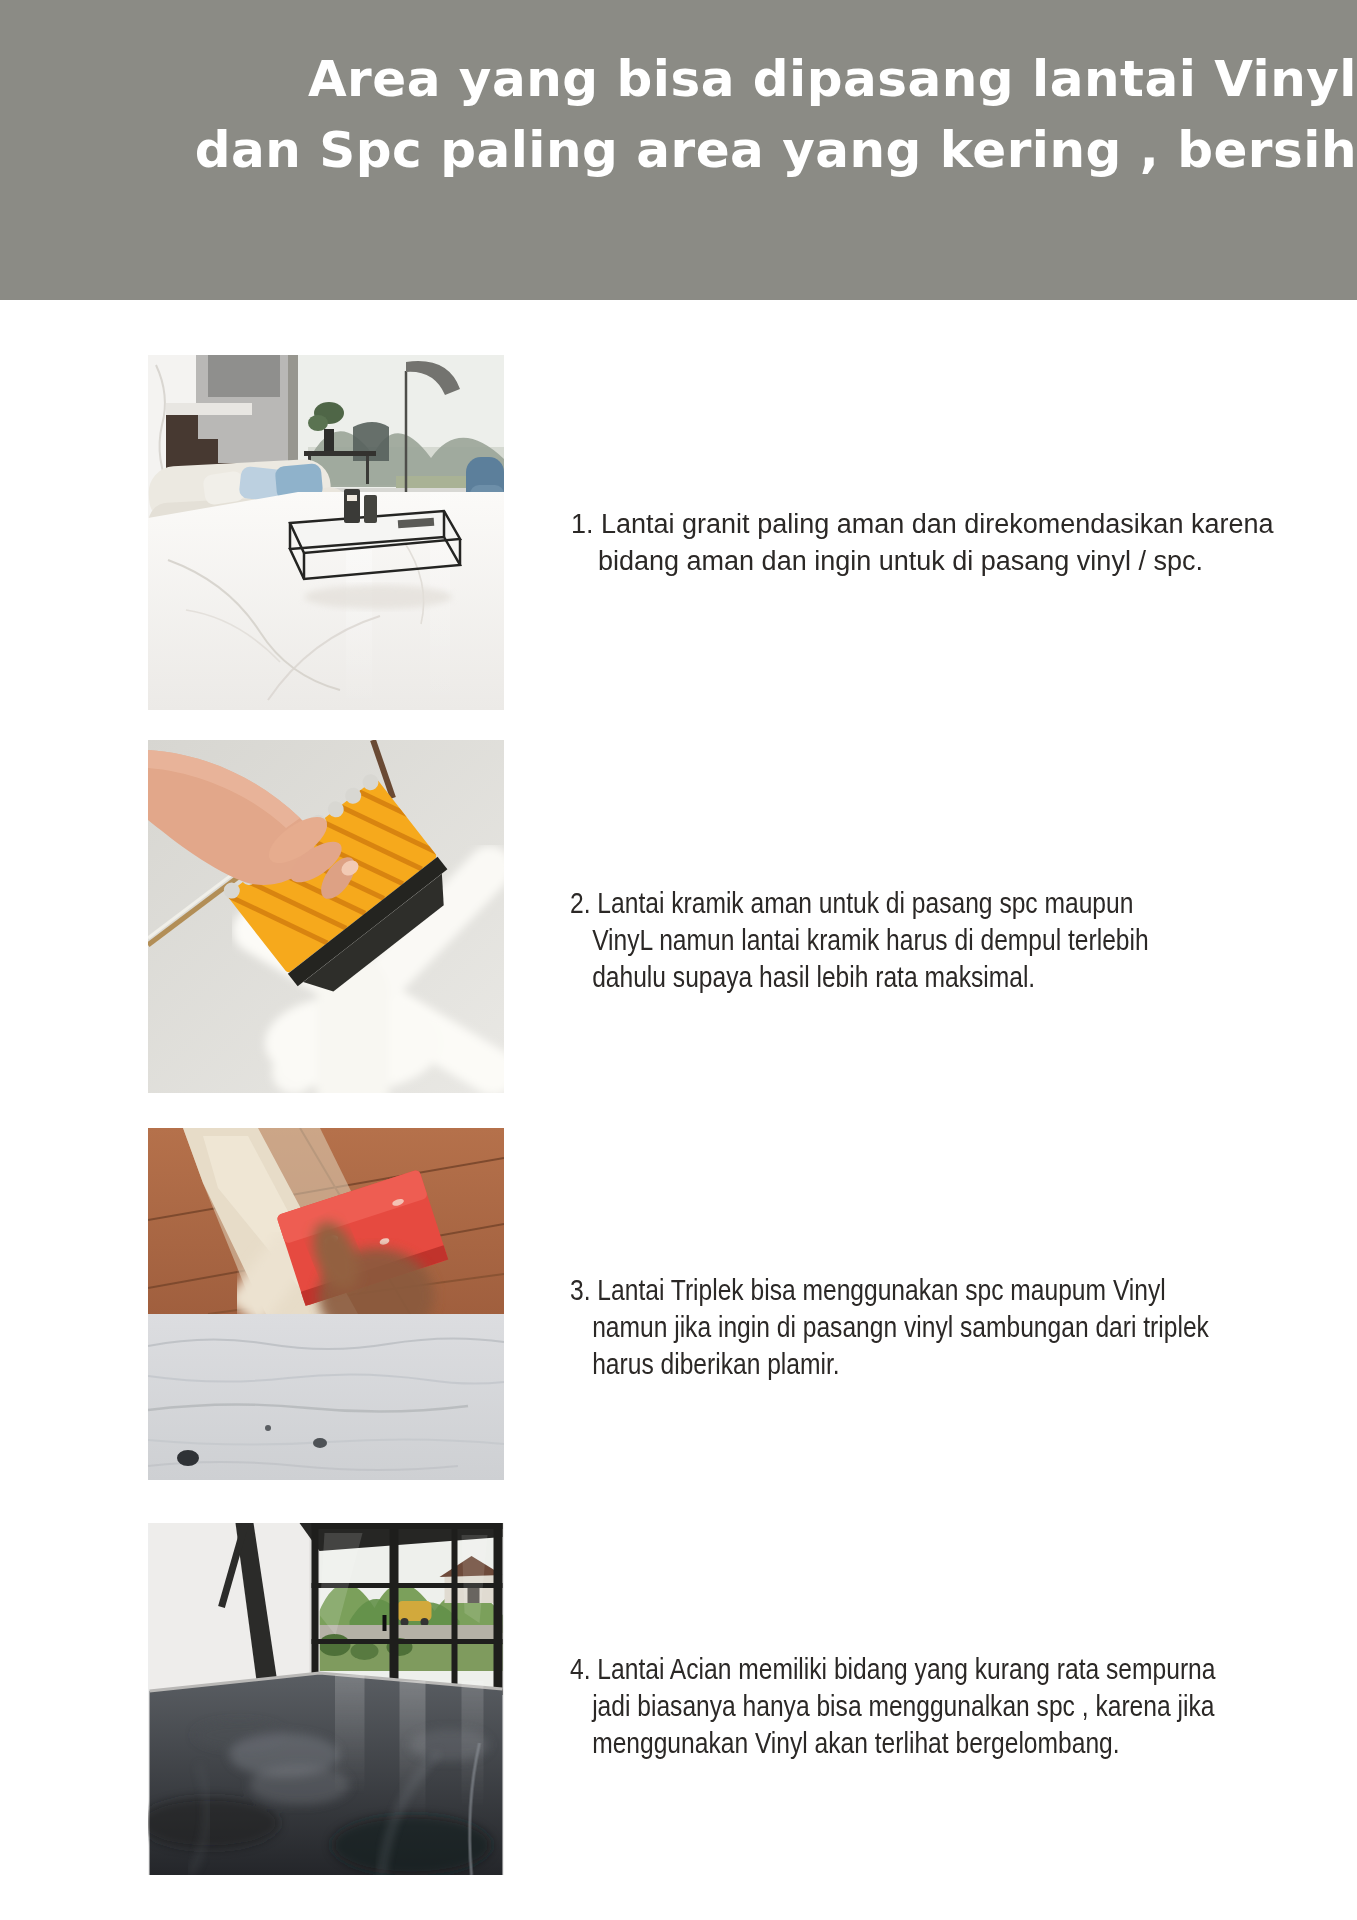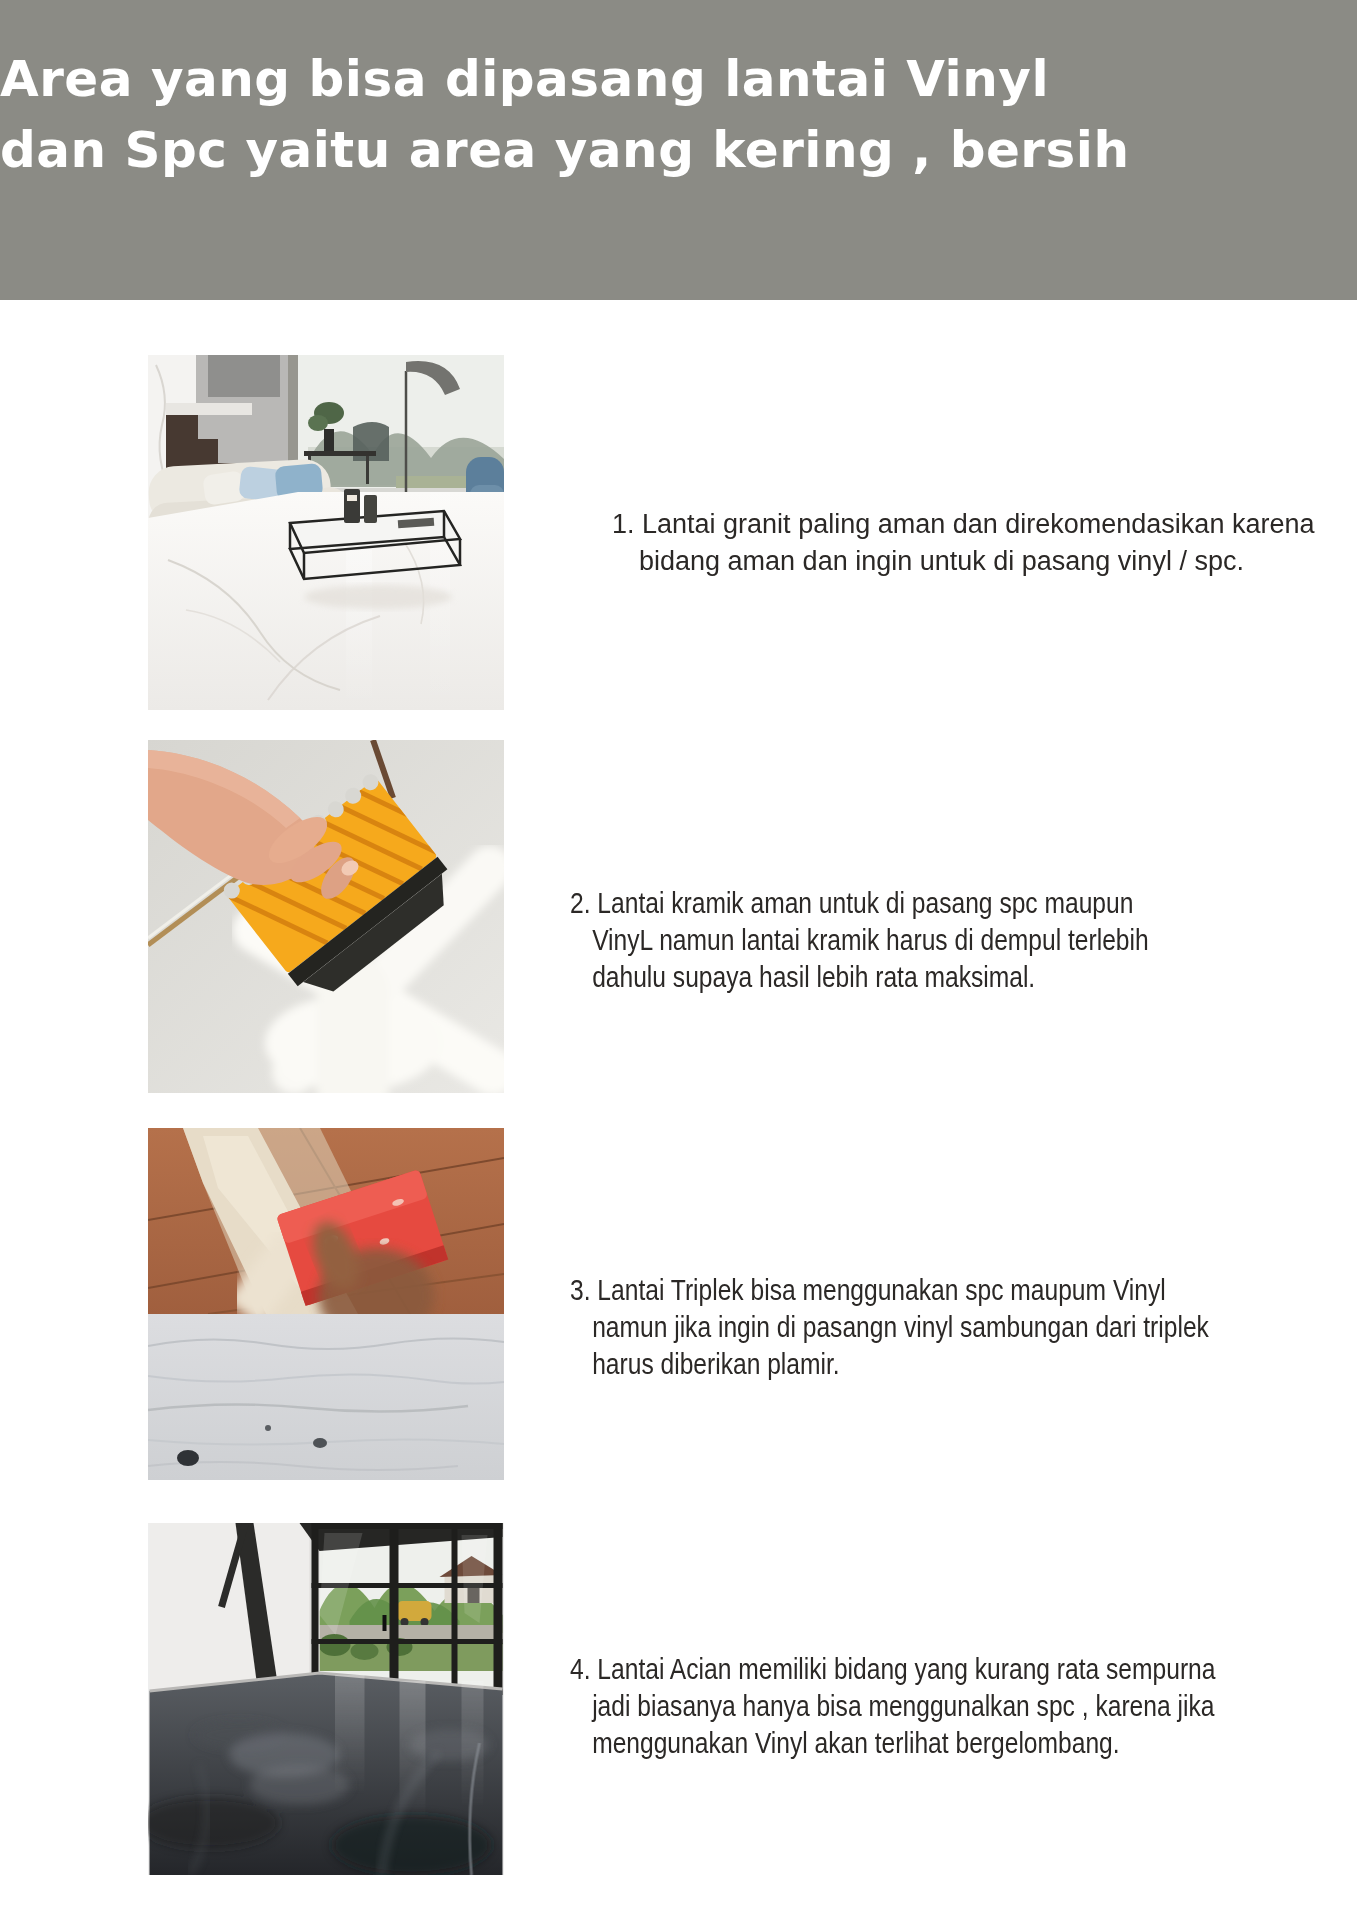--- a/index.html
+++ b/index.html
@@ -4,52 +4,52 @@
 <style>
   html,body { margin:0; padding:0; background:#ffffff; }
   .page {
     position:relative; width:1357px; height:1920px; margin:0 auto;
     background:#ffffff; overflow:hidden;
     font-family:"Liberation Sans", sans-serif;
   }
   
   .banner {
     position:absolute; left:0; top:0; width:1357px; height:300px;
-    background:#8b8b85; color:#ffffff; text-align:left;
+    background:#8b8b85; color:#ffffff; text-align:right;
     font-family:"DejaVu Sans", sans-serif; font-weight:700;
     font-size:50px; line-height:71px; letter-spacing:.5px;
     padding-top:44px; box-sizing:border-box;
   }
   
   .photo { position:absolute; left:148px; width:356px; background:#eee; }
   .photo svg { display:block; width:100%; height:100%; }
   .p1 { top:355px;  height:355px; }
   .p2 { top:740px;  height:353px; }
   .p3 { top:1128px; height:352px; }
   .p4 { top:1523px; height:352px; }
   
   .caption { position:absolute; color:#2b2826; }
   .cap-line { white-space:nowrap; }
   .cap-line.cont { padding-left:27px; }
-  .cap1 { left:612px; top:506px;  font-size:27px; line-height:37px; }
+  .cap1 { left:571px; top:506px;  font-size:27px; line-height:37px; }
   .cap2 { left:570px; top:884px;  font-size:30px; line-height:37px;
           transform:scaleX(.82); transform-origin:left top; }
   .cap3 { left:570px; top:1271px; font-size:30px; line-height:37px;
           transform:scaleX(.82); transform-origin:left top; }
   .cap4 { left:570px; top:1650px; font-size:30px; line-height:37px;
           transform:scaleX(.82); transform-origin:left top; }
 </style>
 </head>
 <body>
 
 <div class="page">
 
   <header class="banner">
     <div class="banner-line">Area yang bisa dipasang lantai Vinyl</div>
-    <div class="banner-line">dan Spc yaitu area yang kering , bersih</div>
+    <div class="banner-line">dan Spc paling area yang kering , bersih</div>
   </header>
 
   <figure class="photo p1" style="margin:0" aria-label="foto lantai granit pada ruang tamu">
     <svg viewBox="0 0 356 355">
       <defs>
         <linearGradient id="marbleG" x1="0" y1="0" x2="0" y2="1">
           <stop offset="0" stop-color="#fbfaf8"></stop>
             <stop offset="1" stop-color="#eceae7"></stop>
         </linearGradient>
         <linearGradient id="streakG" x1="0" y1="0" x2="0" y2="1">

